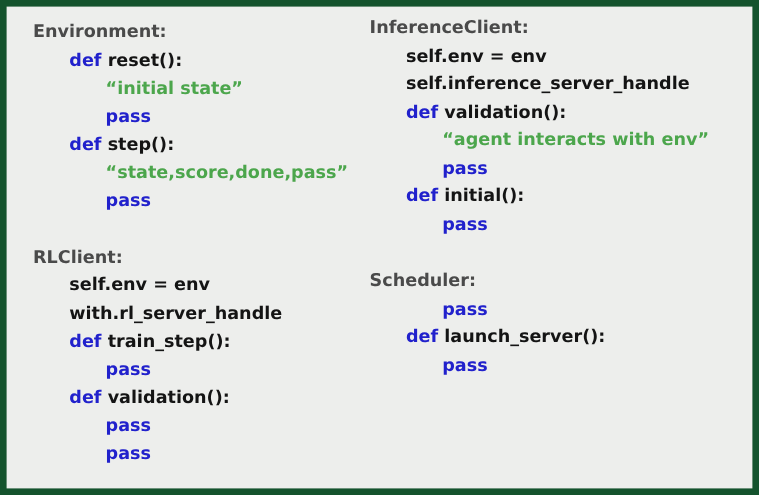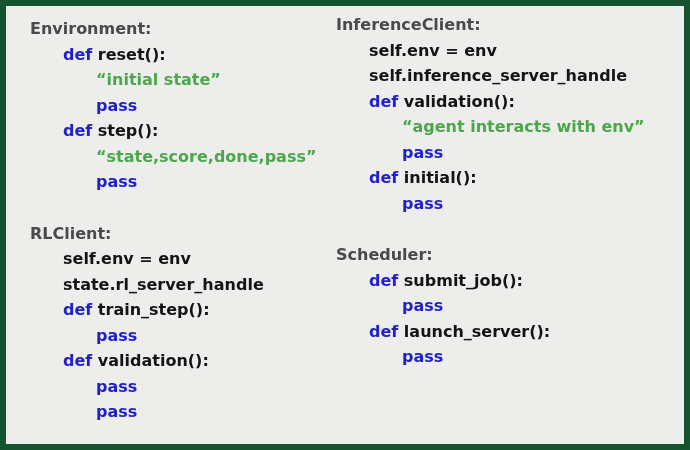--- a/index.html
+++ b/index.html
@@ -56,40 +56,39 @@
         <div class="code-line indent-1"><span class="seg-keyword">def </span><span class="seg-plain">reset():</span></div>
         <div class="code-line indent-2"><span class="seg-string">“initial state”</span></div>
         <div class="code-line indent-2"><span class="seg-keyword">pass</span></div>
         <div class="code-line indent-1"><span class="seg-keyword">def </span><span class="seg-plain">step():</span></div>
         <div class="code-line indent-2"><span class="seg-string">“state,score,done,pass”</span></div>
         <div class="code-line indent-2"><span class="seg-keyword">pass</span></div>
       </div>
       <div class="block">
         <div class="code-line indent-0"><span class="seg-title">RLClient:</span></div>
         <div class="code-line indent-1"><span class="seg-plain">self.env = env</span></div>
-        <div class="code-line indent-1"><span class="seg-plain">state.rl_server_handle</span></div>
+        <div class="code-line indent-1"><span class="seg-plain">with.rl_server_handle</span></div>
         <div class="code-line indent-1"><span class="seg-keyword">def </span><span class="seg-plain">train_step():</span></div>
         <div class="code-line indent-2"><span class="seg-keyword">pass</span></div>
         <div class="code-line indent-1"><span class="seg-keyword">def </span><span class="seg-plain">validation():</span></div>
         <div class="code-line indent-2"><span class="seg-keyword">pass</span></div>
         <div class="code-line indent-2"><span class="seg-keyword">pass</span></div>
       </div>
     </div>
   <div class="col col-right">
       <div class="block">
         <div class="code-line indent-0"><span class="seg-title">InferenceClient:</span></div>
         <div class="code-line indent-1"><span class="seg-plain">self.env = env</span></div>
         <div class="code-line indent-1"><span class="seg-plain">self.inference_server_handle</span></div>
         <div class="code-line indent-1"><span class="seg-keyword">def </span><span class="seg-plain">validation():</span></div>
         <div class="code-line indent-2"><span class="seg-string">“agent interacts with env”</span></div>
         <div class="code-line indent-2"><span class="seg-keyword">pass</span></div>
         <div class="code-line indent-1"><span class="seg-keyword">def </span><span class="seg-plain">initial():</span></div>
         <div class="code-line indent-2"><span class="seg-keyword">pass</span></div>
       </div>
       <div class="block">
         <div class="code-line indent-0"><span class="seg-title">Scheduler:</span></div>
-        <div class="code-line indent-1"><span class="seg-keyword">def </span><span class="seg-plain">submit_job():</span></div>
         <div class="code-line indent-2"><span class="seg-keyword">pass</span></div>
         <div class="code-line indent-1"><span class="seg-keyword">def </span><span class="seg-plain">launch_server():</span></div>
         <div class="code-line indent-2"><span class="seg-keyword">pass</span></div>
       </div>
     </div>
 </div>
 
 </body></html>

